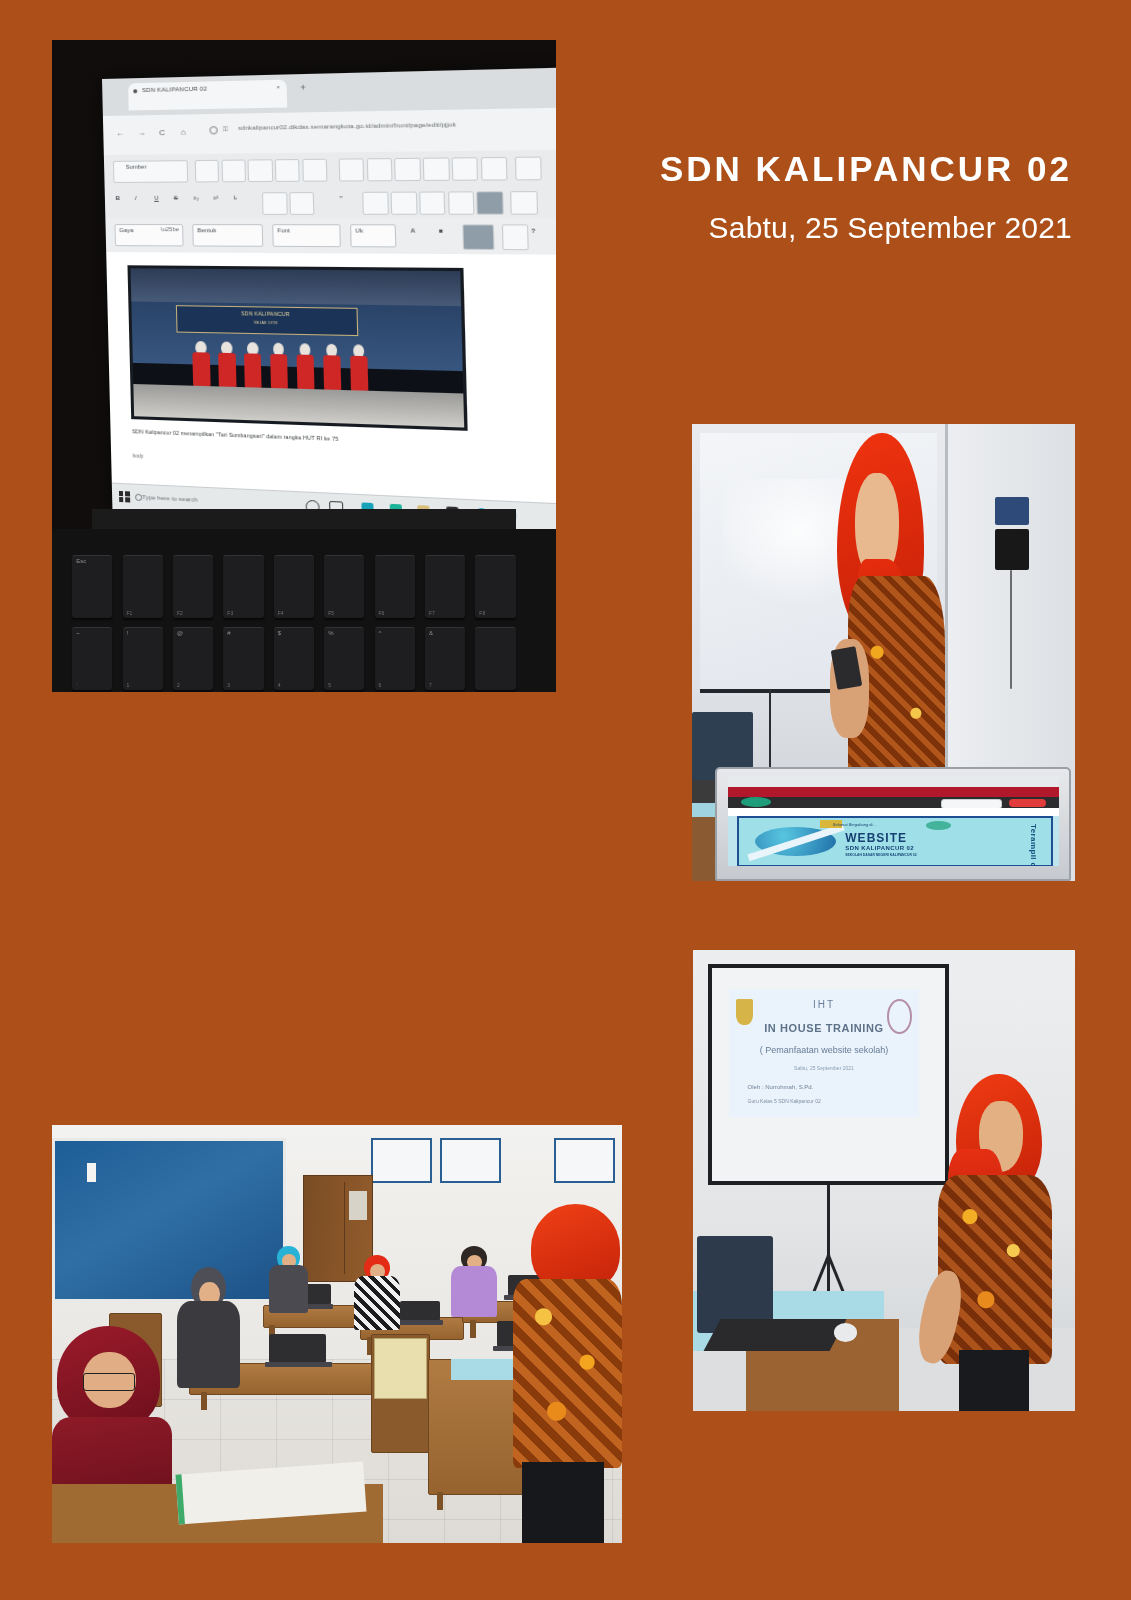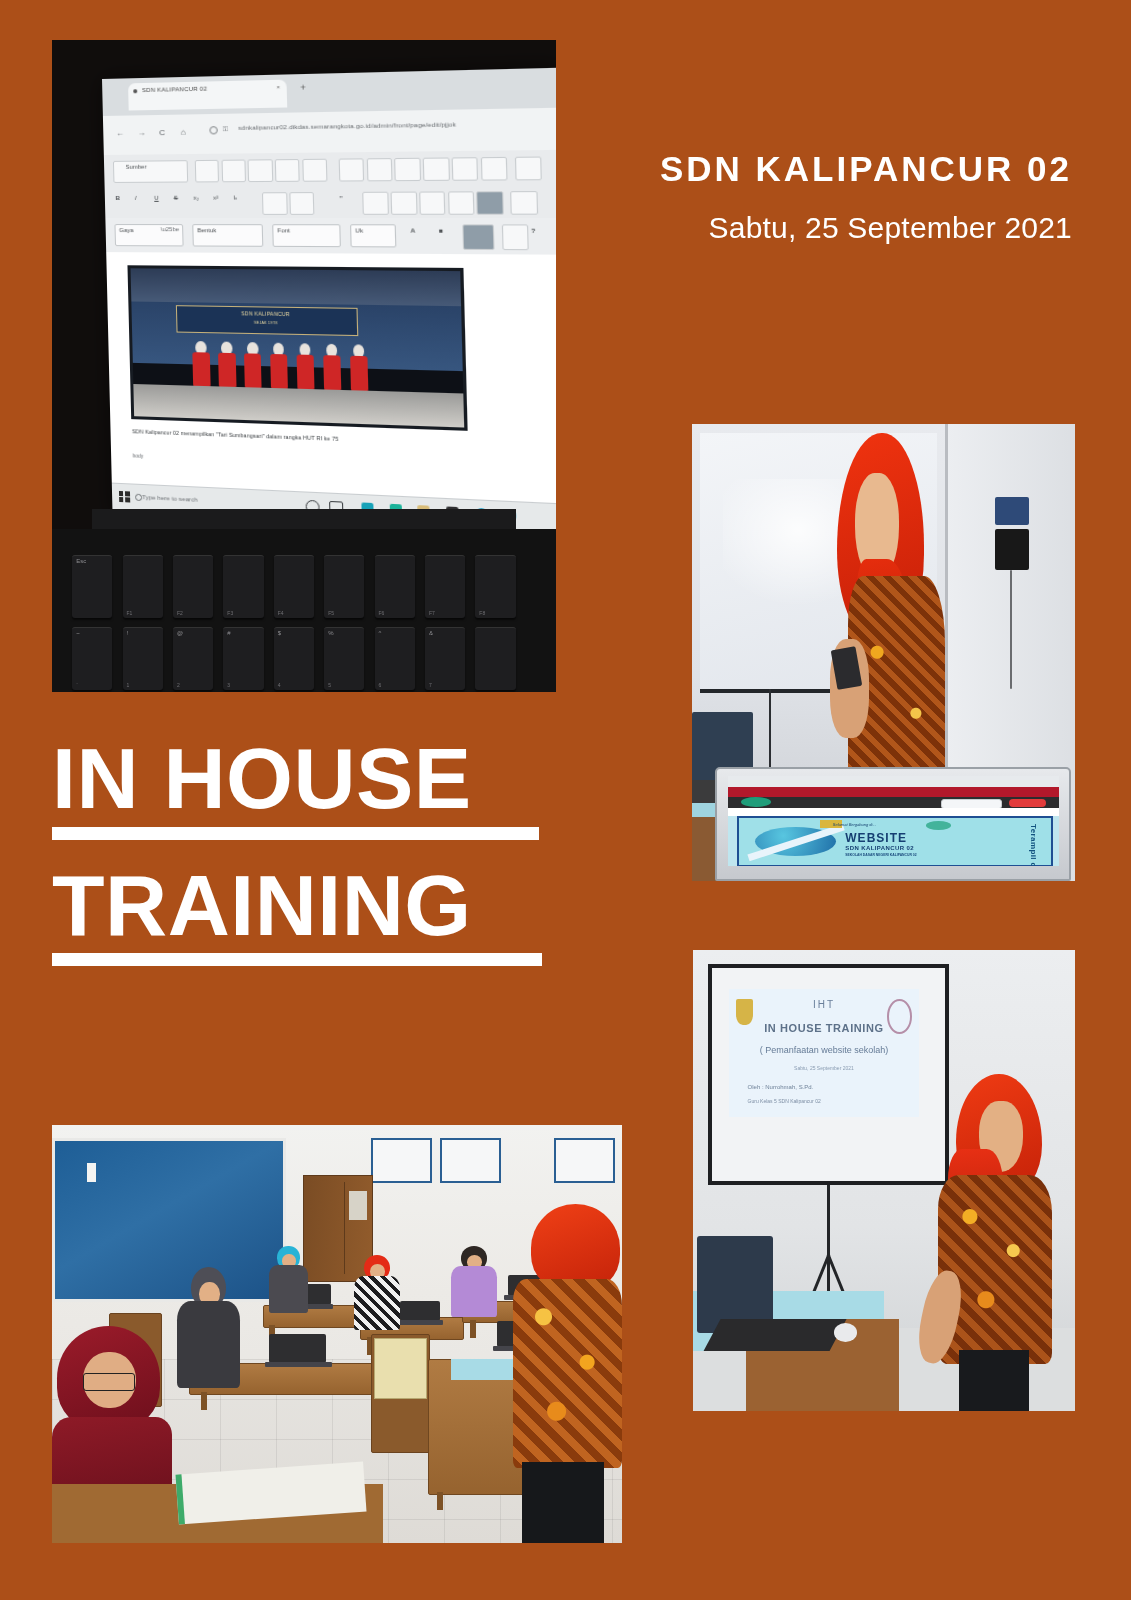--- a/index.html
+++ b/index.html
@@ -363,26 +363,20 @@
 </head>
 <body>
 
 <div id="poster">
 
   <div class="header-block">
     <div class="school-name">SDN KALIPANCUR 02</div>
     <div class="event-date">Sabtu, 25 September 2021</div>
   </div>
 
-  <div class="title-block">
-    <div class="title-line">IN HOUSE</div>
-    <div class="title-rule rule-1"></div>
-    <div class="title-line">TRAINING</div>
-    <div class="title-rule rule-2"></div>
-  </div>
 
 
   <div class="photo" id="photo-laptop-browser">
     <div class="lap-body"></div>
 
     <div class="lap-screen">
 
       <div class="br-tabstrip">
         <div class="br-tab">
           <span class="br-tab-dot"></span>

